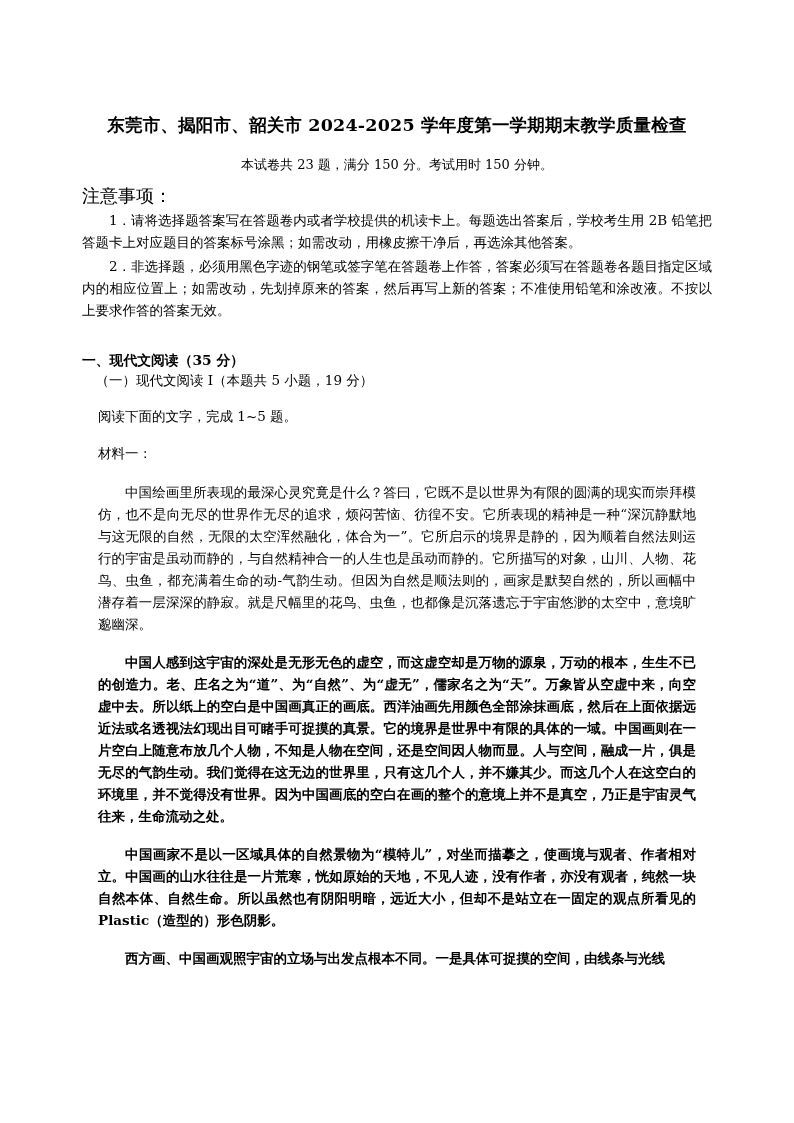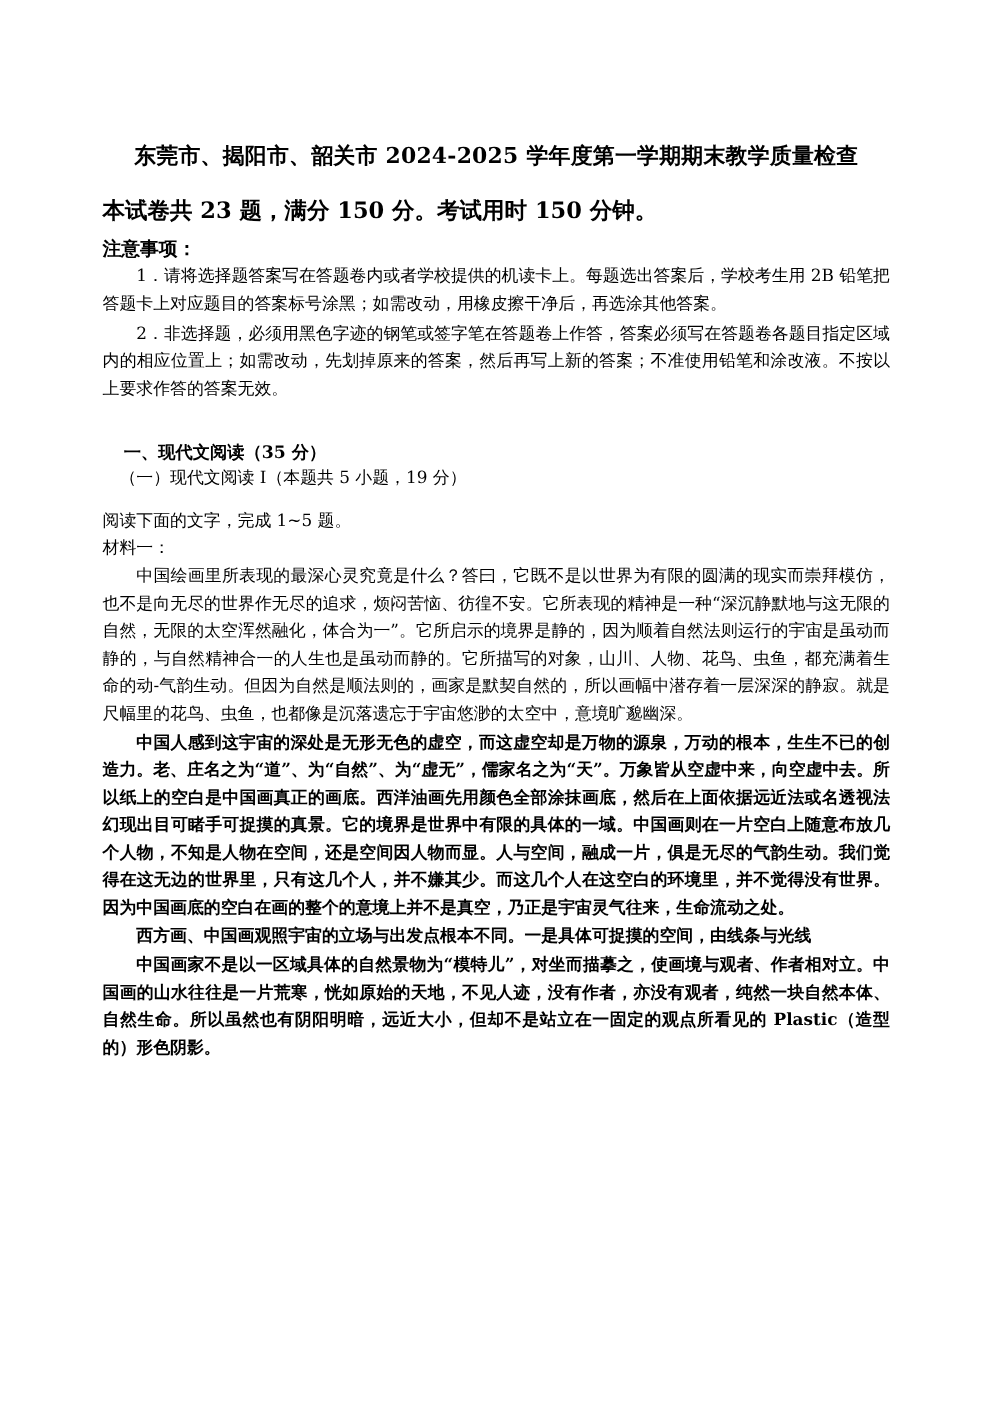--- a/index.html
+++ b/index.html
@@ -33,57 +33,57 @@
     margin: 0 0 18px 0;
   }
   .doc-subtitle {
     text-align: center;
     font-size: 17px;
     font-weight: bold;
     margin: 0 0 30px 0;
     letter-spacing: 1px;
   }
   .exam-meta {
-    text-align: left;
-    font-size: 18px;
-    font-weight: bold;
+    text-align: center;
+    font-size: 13px;
+    font-weight: normal;
     margin: 0 0 10px 0;
   }
   .notice-heading {
-    font-size: 15px;
-    font-weight: bold;
+    font-size: 18px;
+    font-weight: normal;
     margin: 8px 0 2px 0;
   }
   .notice-item {
     font-size: 13.5px;
     line-height: 1.62;
     text-indent: 2em;
     margin: 0 0 2px 0;
     text-align: justify;
   }
   .section-heading {
     font-size: 13.8px;
     font-weight: bold;
-    margin: 30px 0 2px 17px;
+    margin: 30px 0 2px 0;
   }
   .sub-heading {
     font-size: 13.5px;
     margin: 0 0 16px 0;
     text-indent: 1em;
   }
   .plain-line {
     font-size: 13.5px;
     line-height: 1.6;
-    margin: 0;
+    margin: 16px;
   }
   .para {
     font-size: 13.5px;
     line-height: 1.63;
     text-indent: 2em;
-    margin: 0;
+    margin: 16px;
     text-align: justify;
   }
   .para + .para {
     margin-top: 1px;
     font-weight: bold;
   }
   .footer {
     position: absolute;
     left: 0;
     bottom: 88px;
@@ -107,17 +107,17 @@
   <p class="notice-item">1．请将选择题答案写在答题卷内或者学校提供的机读卡上。每题选出答案后，学校考生用 2B 铅笔把答题卡上对应题目的答案标号涂黑；如需改动，用橡皮擦干净后，再选涂其他答案。</p>
   <p class="notice-item">2．非选择题，必须用黑色字迹的钢笔或签字笔在答题卷上作答，答案必须写在答题卷各题目指定区域内的相应位置上；如需改动，先划掉原来的答案，然后再写上新的答案；不准使用铅笔和涂改液。不按以上要求作答的答案无效。</p>
 
   <p class="section-heading">一、现代文阅读（35 分）</p>
   <p class="sub-heading">（一）现代文阅读 I（本题共 5 小题，19 分）</p>
   <p class="plain-line">阅读下面的文字，完成 1~5 题。</p>
   <p class="plain-line">材料一：</p>
 
   <p class="para">中国绘画里所表现的最深心灵究竟是什么？答曰，它既不是以世界为有限的圆满的现实而崇拜模仿，也不是向无尽的世界作无尽的追求，烦闷苦恼、彷徨不安。它所表现的精神是一种“深沉静默地与这无限的自然，无限的太空浑然融化，体合为一”。它所启示的境界是静的，因为顺着自然法则运行的宇宙是虽动而静的，与自然精神合一的人生也是虽动而静的。它所描写的对象，山川、人物、花鸟、虫鱼，都充满着生命的动-气韵生动。但因为自然是顺法则的，画家是默契自然的，所以画幅中潜存着一层深深的静寂。就是尺幅里的花鸟、虫鱼，也都像是沉落遗忘于宇宙悠渺的太空中，意境旷邈幽深。</p>
   <p class="para">中国人感到这宇宙的深处是无形无色的虚空，而这虚空却是万物的源泉，万动的根本，生生不已的创造力。老、庄名之为“道”、为“自然”、为“虚无”，儒家名之为“天”。万象皆从空虚中来，向空虚中去。所以纸上的空白是中国画真正的画底。西洋油画先用颜色全部涂抹画底，然后在上面依据远近法或名透视法幻现出目可睹手可捉摸的真景。它的境界是世界中有限的具体的一域。中国画则在一片空白上随意布放几个人物，不知是人物在空间，还是空间因人物而显。人与空间，融成一片，俱是无尽的气韵生动。我们觉得在这无边的世界里，只有这几个人，并不嫌其少。而这几个人在这空白的环境里，并不觉得没有世界。因为中国画底的空白在画的整个的意境上并不是真空，乃正是宇宙灵气往来，生命流动之处。</p>
+  <p class="para">中国画家不是以一区域具体的自然景物为“模特儿”，对坐而描摹之，使画境与观者、作者相对立。中国画的山水往往是一片荒寒，恍如原始的天地，不见人迹，没有作者，亦没有观者，纯然一块自然本体、自然生命。所以虽然也有阴阳明暗，远近大小，但却不是站立在一固定的观点所看见的 Plastic（造型的）形色阴影。</p>
   <p class="para">西方画、中国画观照宇宙的立场与出发点根本不同。一是具体可捉摸的空间，由线条与光线</p>
-  <p class="para">中国画家不是以一区域具体的自然景物为“模特儿”，对坐而描摹之，使画境与观者、作者相对立。中国画的山水往往是一片荒寒，恍如原始的天地，不见人迹，没有作者，亦没有观者，纯然一块自然本体、自然生命。所以虽然也有阴阳明暗，远近大小，但却不是站立在一固定的观点所看见的 Plastic（造型的）形色阴影。</p>
 
 
 </div>
 
 </body></html>

